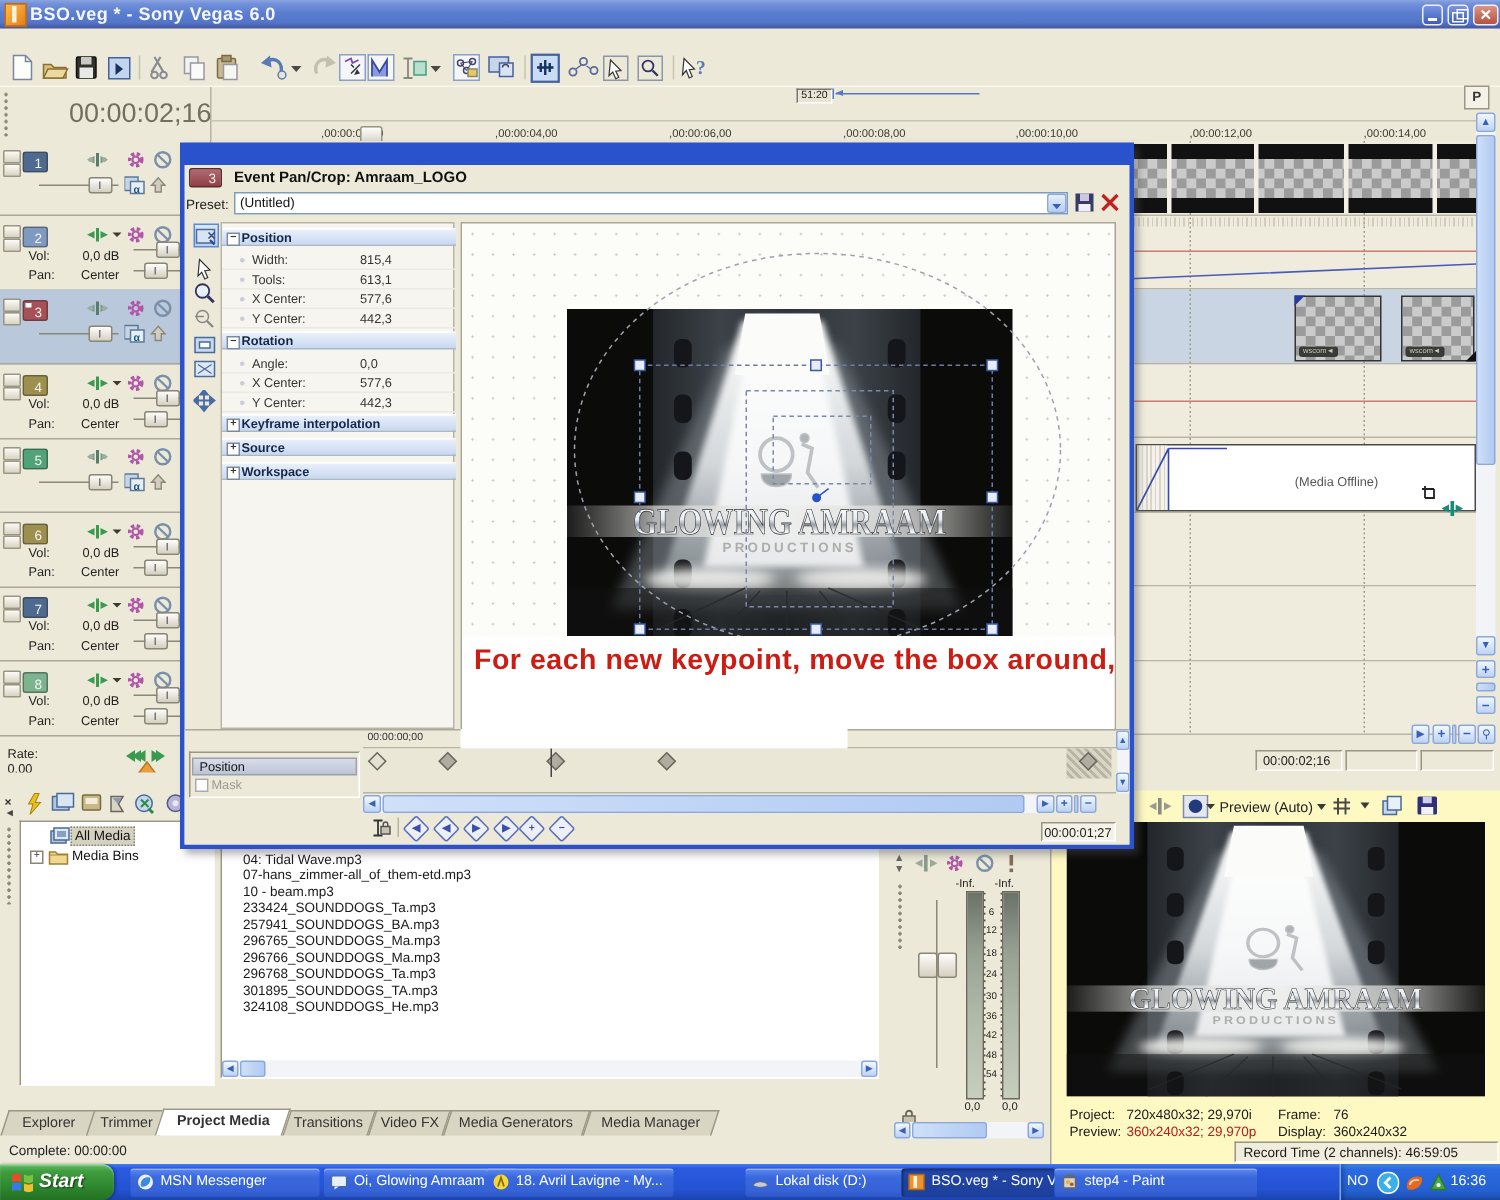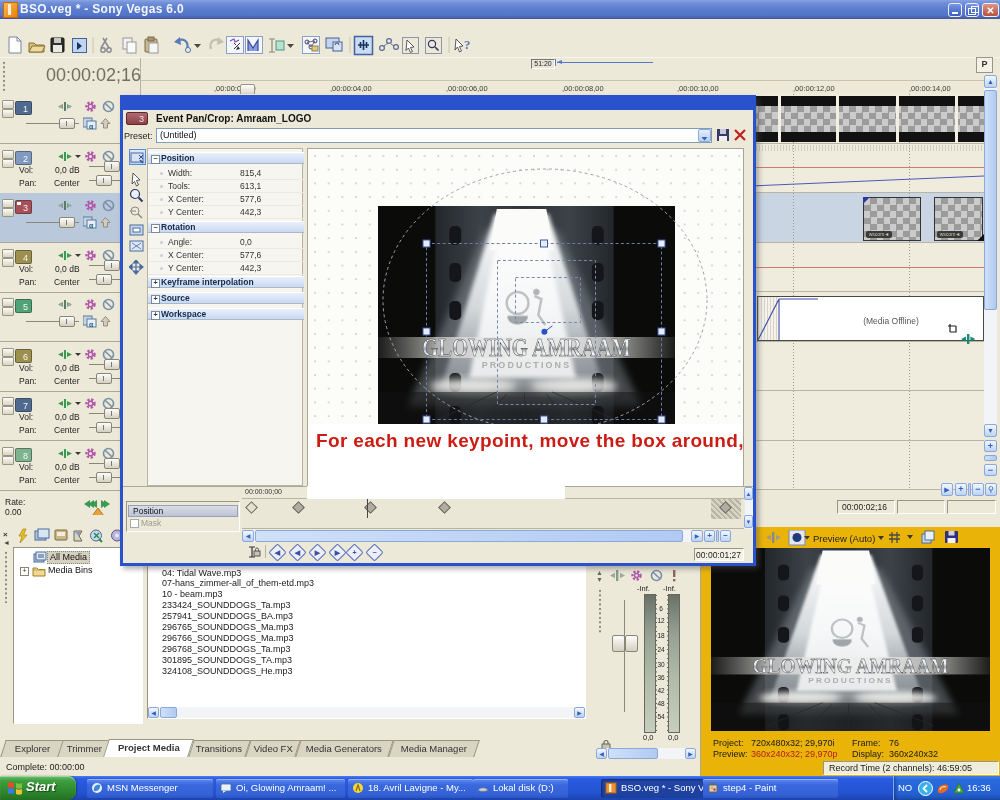--- a/index.html
+++ b/index.html
@@ -71,21 +71,21 @@
 #blp{left:0;top:527px;width:592px;height:249px;background:#ece9d8;}
 .whitebox{position:absolute;background:#fff;border:1px solid #9a9684;border-right-color:#fff;border-bottom-color:#fff;box-sizing:border-box;}
 #medialist div{position:absolute;left:15px;font-size:9px;color:#1a1a1a;white-space:nowrap;}
 
 .tab{position:absolute;top:740px;height:17px;background:#d9d5c3;border:1px solid #9a9684;border-bottom:none;font-size:9.5px;color:#333;text-align:center;transform:skewX(-18deg);box-sizing:border-box;}
 .tab span{display:inline-block;transform:skewX(18deg);line-height:16px;white-space:nowrap;}
 .tab.active{background:#fff;font-weight:bold;top:739px;height:18px;z-index:3;}
 
 #mixer{left:592px;top:527px;width:108px;height:249px;background:#ece9d8;}
 
-#pv{left:700px;top:527px;width:300px;height:249px;background:#eab308;border-left:1px solid #aca899;box-sizing:border-box;}
+#pv{left:700px;top:527px;width:300px;height:249px;background:#fef9c3;border-left:1px solid #aca899;box-sizing:border-box;}
 
 #taskbar{left:0;top:776px;width:1000px;height:24px;background:linear-gradient(180deg,#4a7cf2 0%,#2a5ae0 12%,#2453d2 70%,#1c43ae 100%);}
 .task{position:absolute;top:3px;height:19px;border-radius:2px;background:linear-gradient(180deg,#5e8af0 0%,#3a69dd 30%,#3562d6 80%,#2d56c4 100%);box-shadow:inset 0 1px 0 rgba(255,255,255,.35);color:#fff;font-size:9.5px;}
 .task span{position:absolute;left:20px;top:3px;white-space:nowrap;overflow:hidden;}
 .task .ticn{position:absolute;left:4px;top:3px;width:12px;height:12px;}
 .task.pressed{background:linear-gradient(180deg,#2246a8,#1d3f9c);box-shadow:inset 1px 1px 2px rgba(0,0,0,.4);}
 
 #dlg{left:120px;top:95px;width:636px;height:471px;background:#2a52cc;box-shadow:3px 3px 5px rgba(80,80,90,.45);}
 #dlgtitle{position:absolute;left:0;top:0;width:636px;height:15px;background:linear-gradient(180deg,#5a8ae8 0%,#2b62d8 30%,#1c4cc4 85%,#1744b4 100%);}
 #dlgtitle .tx{position:absolute;left:7px;top:1px;color:#fff;font-weight:bold;font-size:10.5px;}
@@ -712,28 +712,28 @@
           </svg></span>
         <span style="width:102px">MSN Messenger</span>
       </div>
 <div class="task" style="left:216px;width:129px">
         <span class="ticn"><svg width="12" height="12" viewBox="0 0 12 12">
             <rect x="1" y="2" width="10" height="7" rx="1" fill="#e8f0fa" stroke="#4a6a9a" stroke-width=".8"></rect>
             <path d="M3 9 l0 2 3-2" fill="#e8f0fa"></path>
           </svg></span>
         <span style="width:102px">Oi, Glowing Amraam! ...</span>
       </div>
-<div class="task" style="left:348px;width:125px">
+<div class="task" style="left:324px;width:125px">
         <span class="ticn"><svg width="12" height="12" viewBox="0 0 12 12">
             <circle cx="6" cy="6" r="5" fill="#f4d83a"></circle>
             <path d="M4 9 L6 3 L8 9" stroke="#8a6a10" stroke-width="1.2" fill="none"></path>
           </svg></span>
         <span style="width:101px">18. Avril Lavigne - My...</span>
       </div>
-<div class="task" style="left:473px;width:95px">
+<div class="task" style="left:497px;width:110px">
         <span class="ticn"><svg width="12" height="12" viewBox="0 0 12 12">
             <path d="M1 8 C3 5,9 5,11 8 C9 10,3 10,1 8 z" fill="#c8ccd8" stroke="#5a6a8a" stroke-width=".7"></path>
           </svg></span>
         <span style="width:73px">Lokal disk (D:)</span>
       </div>
 <div class="task pressed" style="left:601px;width:102px">
         <span class="ticn"><svg width="12" height="12" viewBox="0 0 12 12">
             <rect x="1" y="1" width="10" height="10" fill="#f09030" stroke="#b06a10"></rect>
             <rect x="4" y="2" width="2.4" height="8" fill="#fff0d8"></rect>
           </svg></span>

